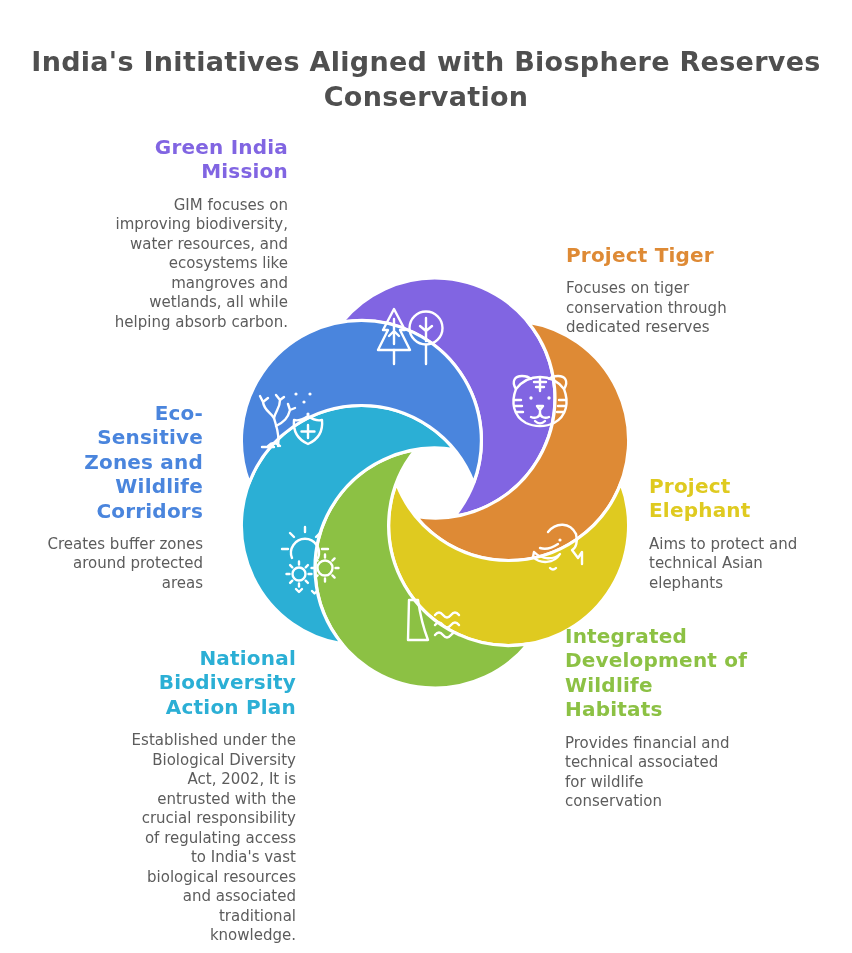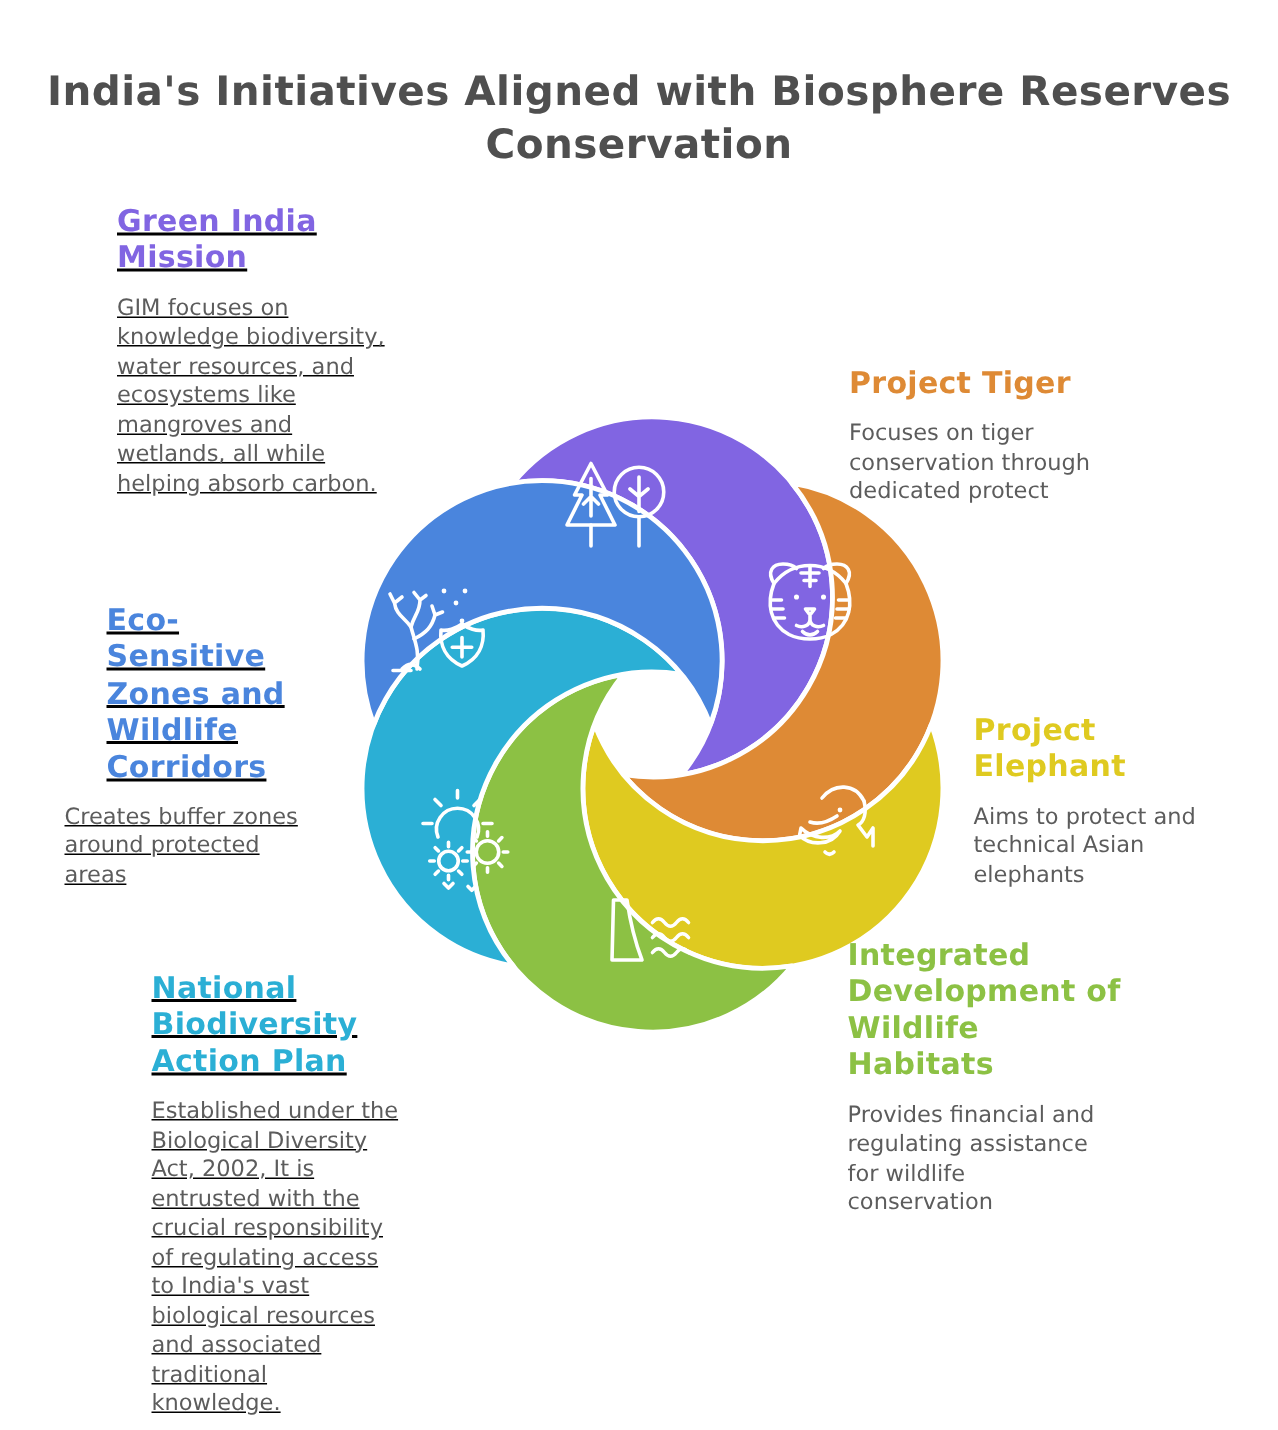--- a/index.html
+++ b/index.html
@@ -9,21 +9,21 @@
   }
   .title{
     position:absolute;left:0;top:44px;width:852px;text-align:center;
     font-size:27px;font-weight:bold;line-height:1.3;color:#4f4f4f;
     white-space:pre-line;letter-spacing:.3px;
   }
   .wheel{position:absolute;left:0;top:0;}
   .label{position:absolute;}
   .label h2{margin:0;font-size:20px;font-weight:bold;line-height:1.22;white-space:pre-line;letter-spacing:.2px;}
   .label p{margin:12px 0 0 0;font-size:15px;line-height:1.3;color:#5c5c5c;white-space:pre-line;}
-  .ra{text-align:left;text-decoration:underline;}
+  .ra{text-align:right;}
   .pos-gim{left:78px;top:135px;width:210px;}
   .pos-tiger{left:566px;top:243px;width:230px;}
   .pos-elephant{left:649px;top:426px;width:180px;margin-top:48px;}
   .pos-idwh{left:565px;top:624px;width:235px;}
   .pos-nbap{left:101px;top:646px;width:195px;}
   .pos-eco{left:43px;top:401px;width:160px;}
 </style>
 </head>
 <body>
 
@@ -100,50 +100,50 @@
         <path d="M16 -4 C20 -1 26 1 30 0 C31 10 27 19 16 24 C5 19 1 10 2 0 C6 1 12 -1 16 -4 Z"></path>
         <path d="M16 5 V18 M9.5 11.5 H22.5"></path>
       </g>
     </g>
   </svg>
 
   <div class="label ra pos-gim">
     <h2 style="color: rgb(129, 101, 226);">Green India
 Mission</h2>
     <p>GIM focuses on
-knowledge biodiversity,
+improving biodiversity,
 water resources, and
 ecosystems like
 mangroves and
 wetlands, all while
 helping absorb carbon.</p>
   </div>
 
   <div class="label pos-tiger">
     <h2 style="color: rgb(222, 138, 53);">Project Tiger</h2>
     <p>Focuses on tiger
 conservation through
-dedicated protect</p>
+dedicated reserves</p>
   </div>
 
   <div class="label pos-elephant">
     <h2 style="color: rgb(223, 202, 32);">Project
 Elephant</h2>
     <p>Aims to protect and
 technical Asian
 elephants</p>
   </div>
 
   <div class="label pos-idwh">
     <h2 style="color: rgb(140, 193, 68);">Integrated
 Development of
 Wildlife
 Habitats</h2>
     <p>Provides financial and
-regulating assistance
+technical associated
 for wildlife
 conservation</p>
   </div>
 
   <div class="label ra pos-nbap">
     <h2 style="color: rgb(43, 175, 213);">National
 Biodiversity
 Action Plan</h2>
     <p>Established under the
 Biological Diversity

